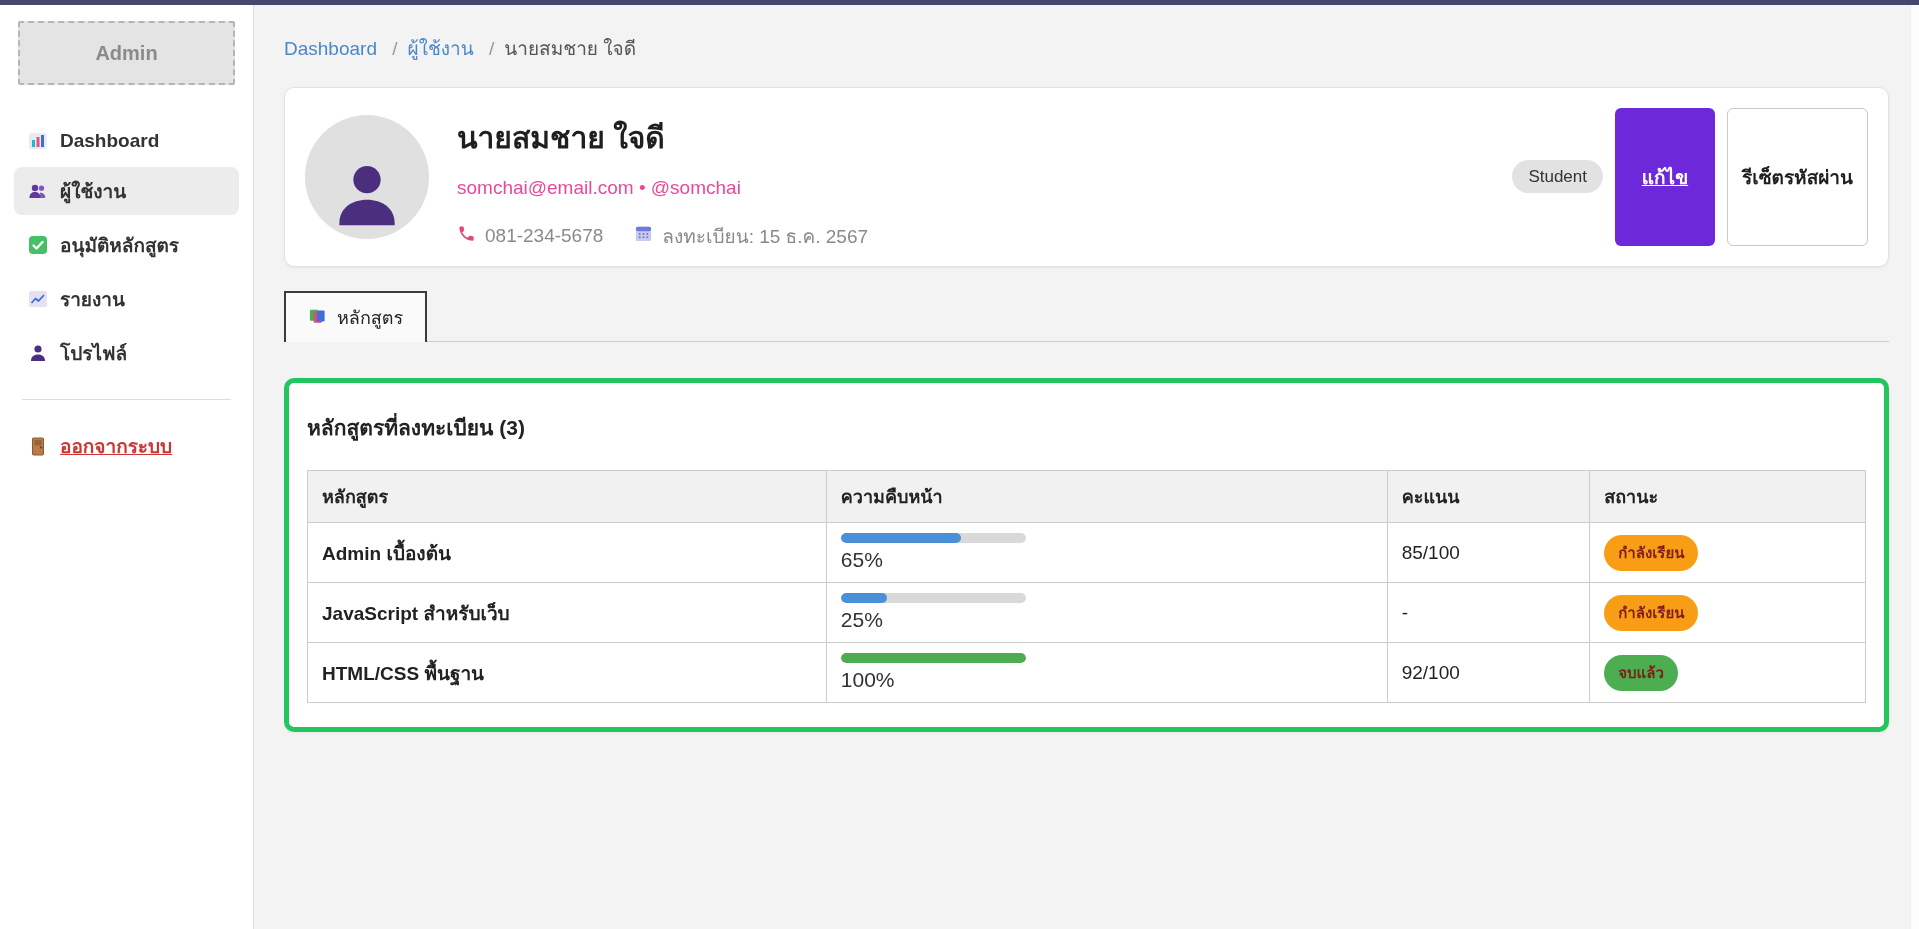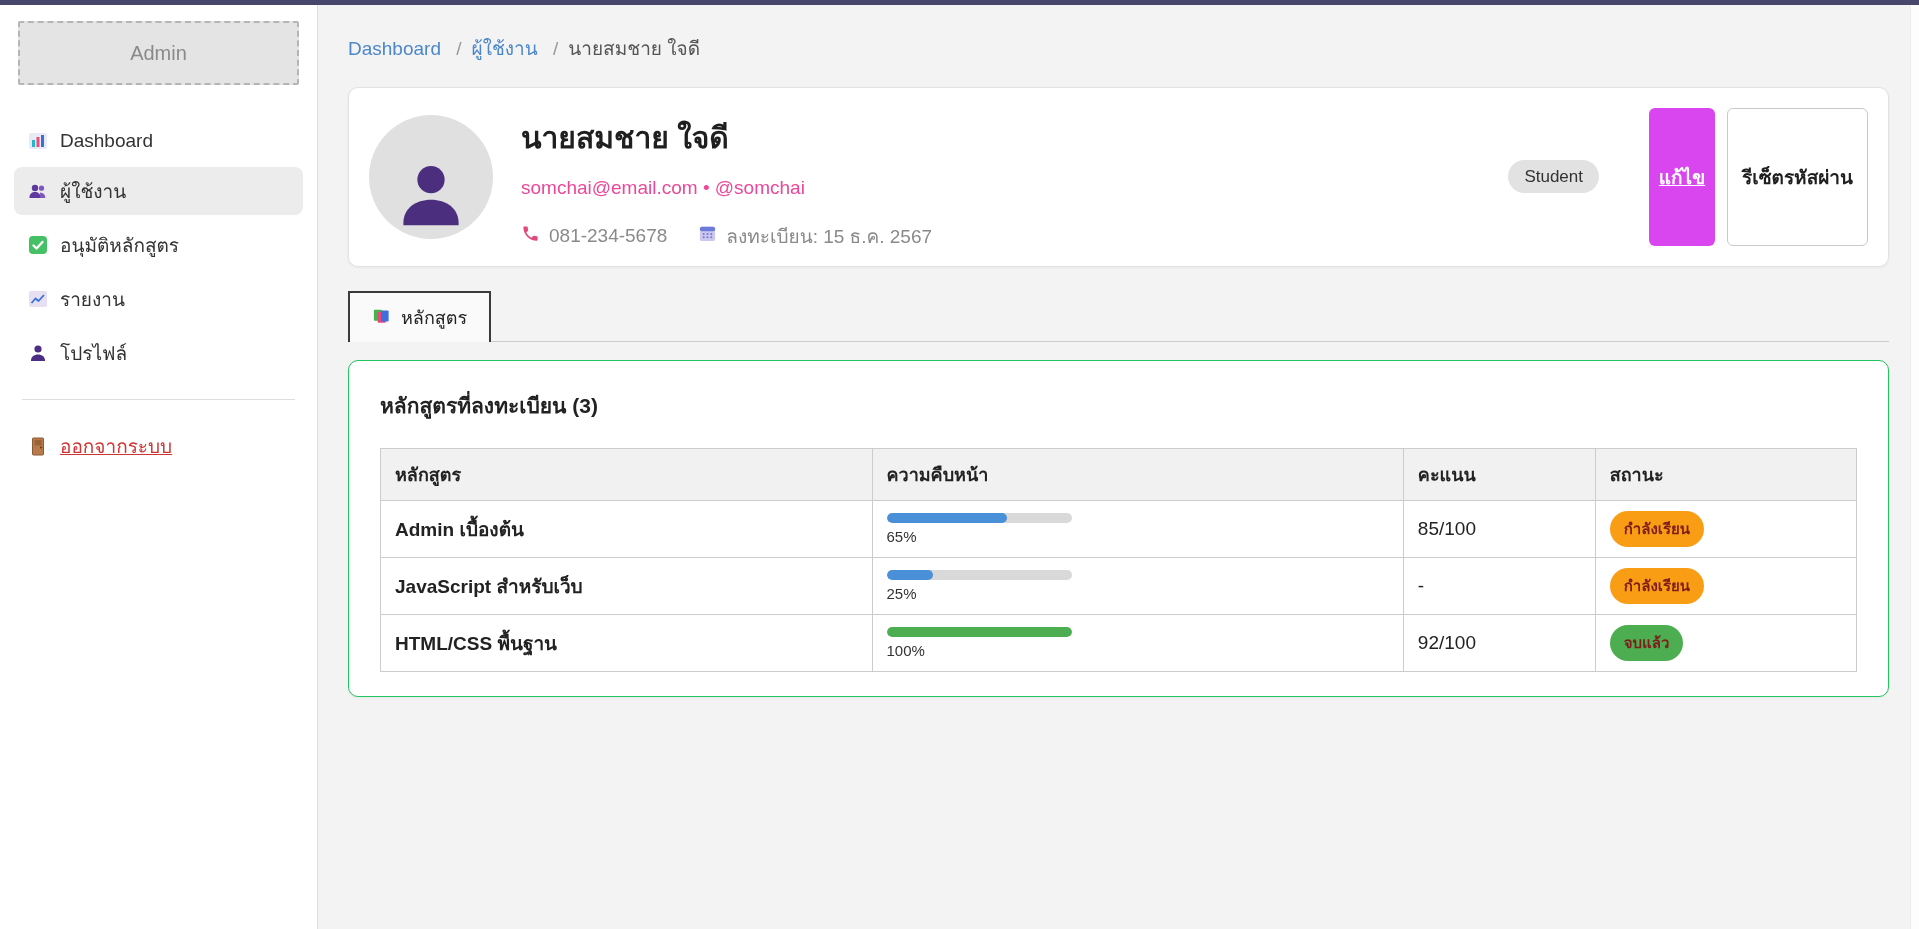--- a/index.html
+++ b/index.html
@@ -2,21 +2,21 @@
 <html><head>
 <meta charset="utf-8">
 <style>
   * { margin:0; padding:0; box-sizing:border-box; }
   html,body { width:1919px; height:929px; overflow:hidden;
     font-family:"Liberation Sans","DejaVu Sans",sans-serif; background:#f3f3f4; }
   .top-strip { height:5px; background:#47476b; width:100%; }
   .layout { display:flex; height:924px; }
 
   
-  .sidebar { width:318px; background:#ffffff; border-right:1px solid #dcdcdc; padding:16px 8px; flex-shrink:0; }
+  .sidebar { width:254px; background:#ffffff; border-right:1px solid #dcdcdc; padding:16px 8px; flex-shrink:0;font-weight:bold; }
   .brand-box { margin:0 10px; height:64px; background:#e4e4e4; border:2px dashed #b5b5b5;
     display:flex; align-items:center; justify-content:center; color:#8a8a8a; font-size:20px; border-radius:2px; }
   .nav { margin-top:36px; }
   .nav-item { display:flex; align-items:center; gap:12px; padding:9px 14px; margin:6px 6px; border-radius:8px;
     font-size:19px; color:#333; cursor:pointer; }
   .nav-item.active { background:#ececec; }
   .nav-icon, .nav-icon span { display:inline-flex; align-items:center; }
   .nav-icon svg { width:20px; height:20px; }
   .side-divider { border:none; border-top:1px solid #ddd; margin:22px 14px; }
   .logout { display:flex; align-items:flex-end; gap:12px; padding:9px 14px; margin:6px 6px;
@@ -38,45 +38,45 @@
   .avatar svg { width:78px; height:78px; margin-bottom:6px; }
   .profile-info { flex:1; padding-top:6px; }
   .profile-name { font-size:30px; font-weight:bold; color:#1f1f1f; margin-bottom:16px; }
   .profile-email { font-size:19px; color:#ec4899; margin-bottom:22px; }
   .profile-meta { display:flex; gap:31px; font-size:19px; color:#8a8a8a; align-items:center; }
   .meta-item { display:flex; align-items:center; gap:9px; }
   .meta-item svg { width:19px; height:19px; }
   .profile-actions { display:flex; gap:12px; align-items:stretch; }
   .badge-wrap { align-self:center; }
   .role-badge { background:#e2e2e2; color:#333; border-radius:999px; padding:7px 16px; font-size:17px; }
-  .btn-edit { width:66px; background:#d946ef; border:none; border-radius:6px; color:#fff;
-    font-size:19px; cursor:pointer; font-family:inherit;margin-left:38px; }
+  .btn-edit { width:100px; background:#6d28d9; border:none; border-radius:6px; color:#fff;
+    font-size:19px; cursor:pointer; font-family:inherit; }
   .btn-edit span { text-decoration:underline; font-weight:bold; }
   .btn-reset { width:141px; background:#fff; border:1px solid #c9c9c9; border-radius:6px;
     color:#1f1f1f; font-size:19px; font-weight:600; cursor:pointer; font-family:inherit; }
 
   .tab-row { margin-top:24px; border-bottom:1px solid #ccc; padding-left:0; }
   .tab { display:inline-flex; align-items:center; gap:10px; padding:10px 22px; margin-bottom:-1px;
     background:#fafafa; border:2px solid #3a3a3a; border-bottom:none; font-size:18px; color:#222; cursor:pointer; }
   .tab svg { width:19px; height:19px; }
 
-  .content-card { margin-top:18px; background:#fff; border:1px solid #22c55e; border-radius:10px;
-    box-shadow:0 1px 3px rgba(0,0,0,0.05); padding:24px 31px; }
+  .content-card { margin-top:36px; background:#fff; border:5px solid #22c55e; border-radius:10px;
+    box-shadow:0 1px 3px rgba(0,0,0,0.05); padding:24px 18px; }
   .card-heading { font-size:21px; font-weight:bold; color:#222; margin:4px 0 26px; }
   table { width:100%; border-collapse:collapse; table-layout:fixed; }
   col.c1{width:33.3%} col.c2{width:36%} col.c3{width:13%} col.c4{width:17.7%}
   th { background:#f1f1f1; border:1px solid #ccc; text-align:left; font-size:18px; color:#222;
     padding:11px 14px; font-weight:bold; }
   td { border:1px solid #ccc; padding:10px 14px; font-size:19px; color:#222; height:57px; vertical-align:middle; }
   .course-name { font-weight:bold; }
   .track { width:185px; height:10px; background:#d9d9d9; border-radius:5px; overflow:hidden; }
   .fill { height:100%; border-radius:5px; }
   .fill.fill-blue { background:#4a90d9; }
   .fill.fill-green { background:#4cae50; }
-  .plabel { font-size:15px; color:#333; margin-top:5px; }
+  .plabel { font-size:21px; color:#333; margin-top:5px; }
   .badge { display:inline-block; border-radius:999px; padding:6px 14px; font-size:15px;
     font-weight:600; color:#7f1d1d; }
   .badge.in-progress { background:#f99d15; }
   .badge.completed { background:#4cae50; }
 
   .scroll-track { position:fixed; right:0; top:5px; bottom:0; width:9px; background:#fdfdfd;
     border-left:1px solid #ededed; }
 </style>
 </head>
 <body>

